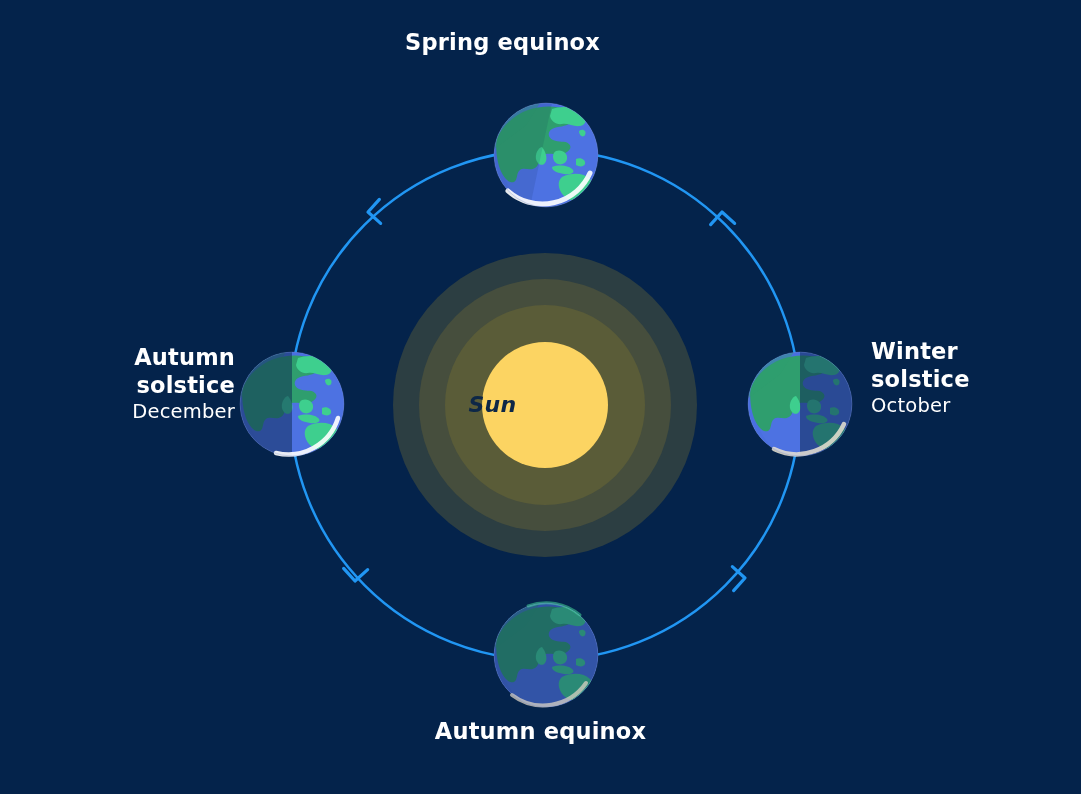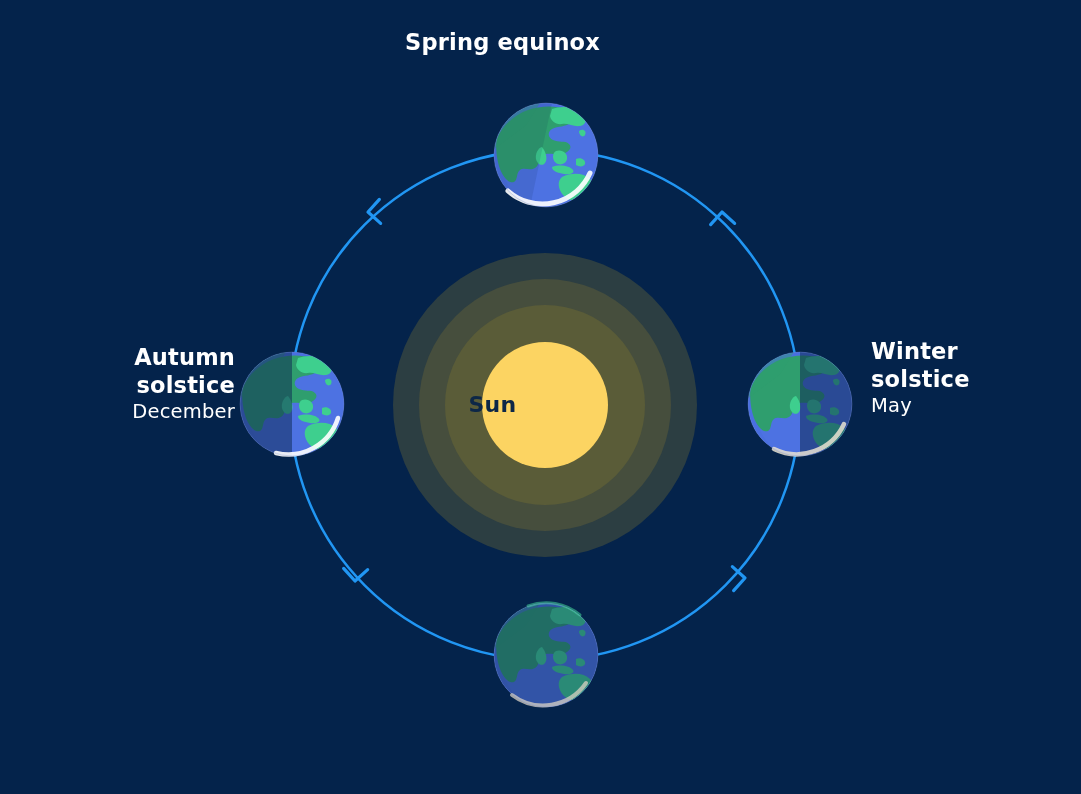--- a/index.html
+++ b/index.html
@@ -13,21 +13,21 @@
   #stage{position:absolute;inset:0;width:1081px;height:794px;}
   .lbl{position:absolute;color:#ffffff;line-height:1.26;}
   .lbl .t{font-weight:bold;font-size:22.5px;letter-spacing:.2px;}
   .lbl .s{font-weight:normal;font-size:19.5px;letter-spacing:.2px;}
   #lbl-spring{left:0;top:28px;width:1005px;text-align:center;}
   #lbl-autumn{left:0;top:717px;width:1081px;text-align:center;}
   #lbl-summer{left:30px;top:343px;width:205px;text-align:right;}
   #lbl-winter{left:855px;top:337px;width:210px;text-align:left;margin-left:16px;}
   .sun-text{
     position:absolute;left:0;top:392px;width:985px;text-align:center;
-    font-size:22px;font-weight:bold;color:#0d2747;letter-spacing:.3px;
+    font-size:22px;font-weight:bold;color:#0d2747;letter-spacing:.3px;font-style:italic;
   }
 </style>
 </head>
 <body>
 
 <div id="stage">
 
   <svg width="1081" height="794" viewBox="0 0 1081 794" style="position:absolute;left:0;top:0;">
     <defs>
 
@@ -151,24 +151,25 @@
 
   <div class="sun-text">Sun</div>
 
   <div class="lbl" id="lbl-spring">
     <div class="t">Spring equinox</div>
   </div>
 
   <div class="lbl" id="lbl-winter">
     <div class="t">Winter</div>
     <div class="t">solstice</div>
-    <div class="s">May</div>
+    <div class="s">October</div>
   </div>
 
   <div class="lbl" id="lbl-autumn">
+    <div class="t">Autumn equinox</div>
   </div>
 
   <div class="lbl" id="lbl-summer">
     <div class="t">Autumn</div>
     <div class="t">solstice</div>
     <div class="s">December</div>
   </div>
 
 </div>
 

